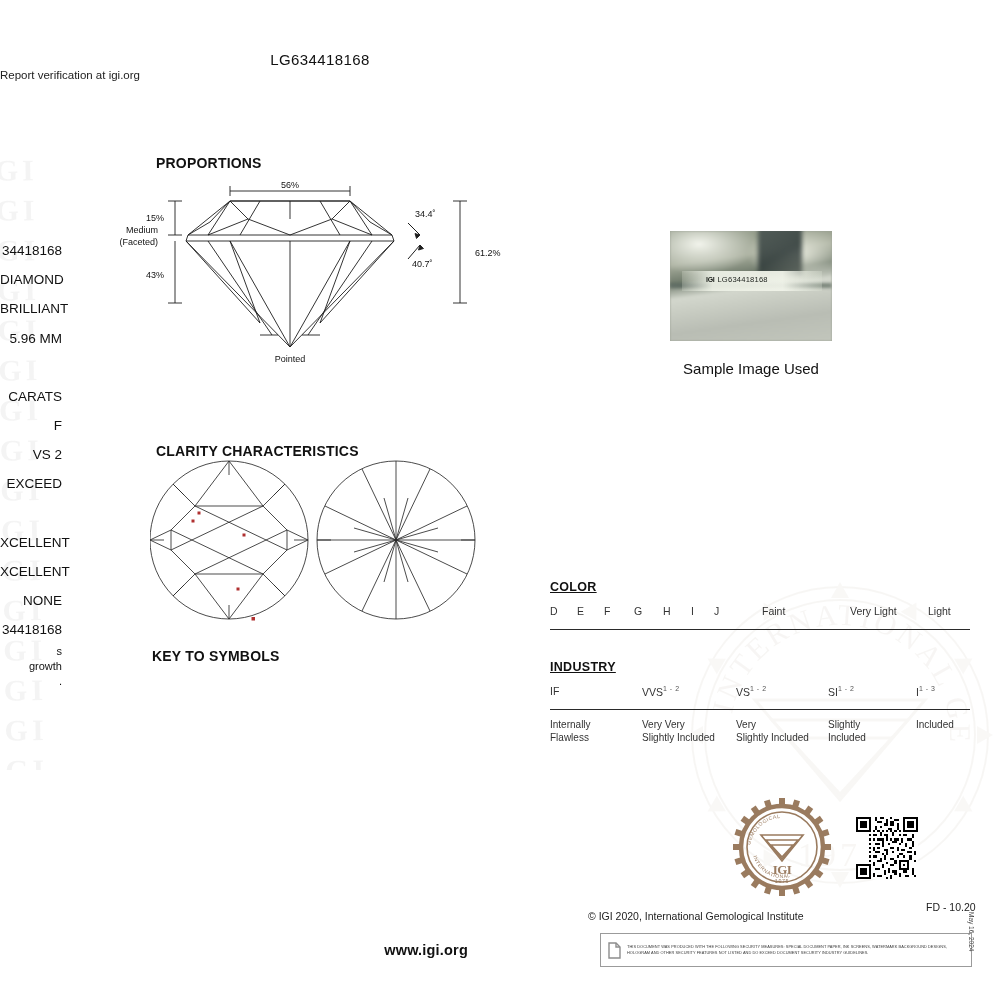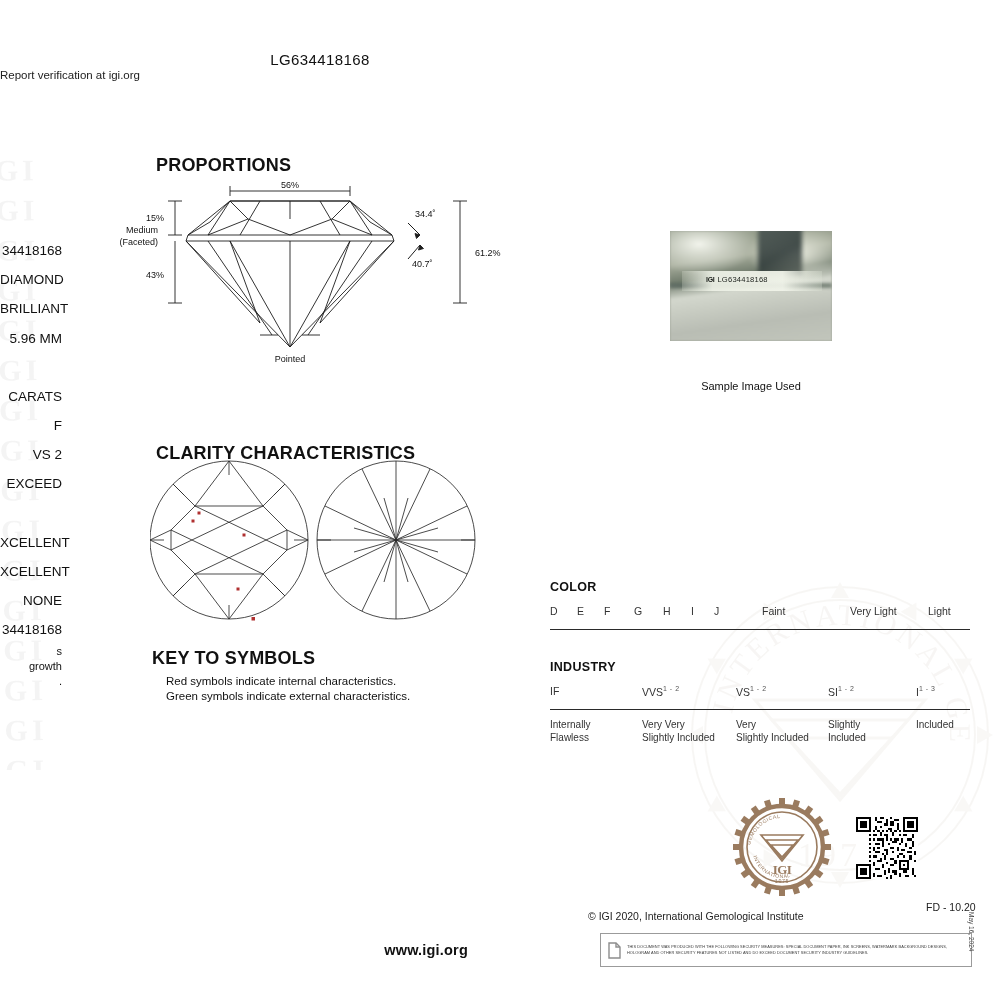--- a/index.html
+++ b/index.html
@@ -80,21 +80,21 @@
   }
   .leftcol .gap { display:block; height: 29px; }
   .leftcol .small {
     font-size: 11px;
     line-height: 15px;
   }
 
   
   .sec-title {
     position: absolute;
-    font-size: 18px;
+    font-size: 14px;
     font-weight: bold;
     letter-spacing: 0.2px;
     color: #111;
     padding-left: 11px;
   }
   #t-proportions { left: 145px; top: 155px; }
   #t-clarity     { left: 145px; top: 417px; margin-top: 26px; }
   #t-key         { left: 141px; top: 648px; }
 
   .key-lines {
@@ -169,36 +169,36 @@
     font-weight: bold;
     font-size: 7px;
     letter-spacing: -0.3px;
     margin-right: 3px;
   }
   .sample-cap {
     position: absolute;
     left: 670px; top: 360px;
     width: 162px;
     text-align: center;
-    font-size: 11px;
+    font-size: 15px;
     color: #111;
-    margin-top: 20px;
   }
 
   
   .scale-block { position: absolute; left: 550px; width: 420px; }
   #scale-color   { top: 580px; }
   #scale-clarity { top: 660px; }
 
   .scale-head {
     font-size: 12.5px;
     font-weight: bold;
     letter-spacing: .3px;
     color: #111;
     margin-bottom: 11px;
+    text-decoration: underline;
   }
   .scale-row {
     position: relative;
     height: 18px;
   }
   .scale-row span {
     position: absolute;
     top: 0;
     font-size: 10.5px;
     color: #333;
@@ -502,24 +502,20 @@
       <line x1="246" y1="85" x2="204" y2="97"></line>
       <line x1="246" y1="85" x2="175" y2="51"></line>
       <line x1="246" y1="85" x2="204" y2="73"></line>
 
       <line x1="167" y1="85" x2="181" y2="85"></line>
       <line x1="325" y1="85" x2="311" y2="85"></line>
     </g>
   </svg>
 
   <div class="sec-title" id="t-key">KEY TO SYMBOLS</div>
-  <div class="key-lines">
-    <div>Red symbols indicate internal characteristics.</div>
-    <div>Green symbols indicate external characteristics.</div>
-  </div>
 
   <div class="sample-box">
     <div class="sample-grad"></div>
     <div class="sample-dark"></div>
     <div class="sample-dark2"></div>
     <div class="sample-band"></div>
     <div class="sample-insc">
       <span class="igi-mark">IGI</span><span>LG634418168</span>
     </div>
   </div>

